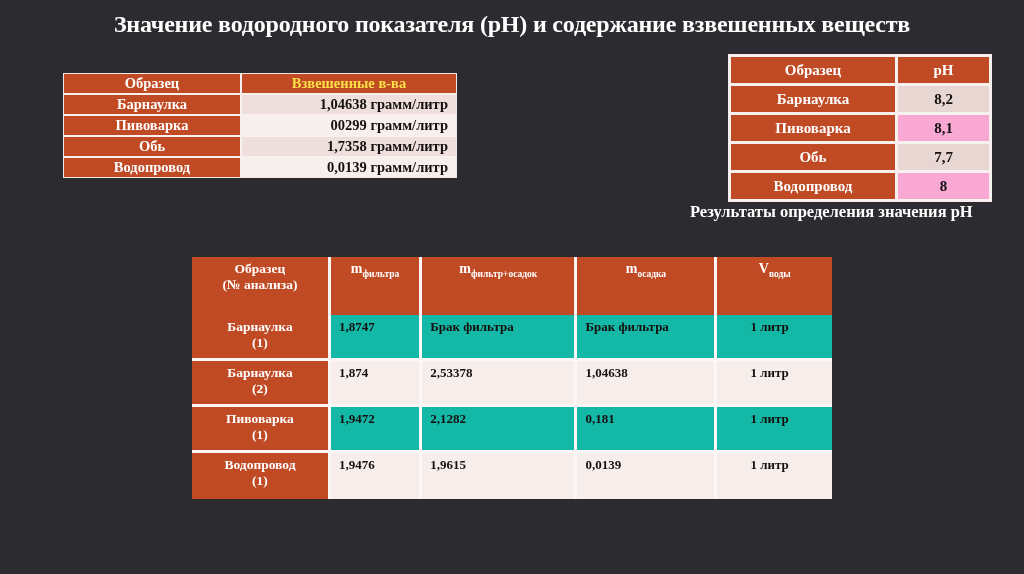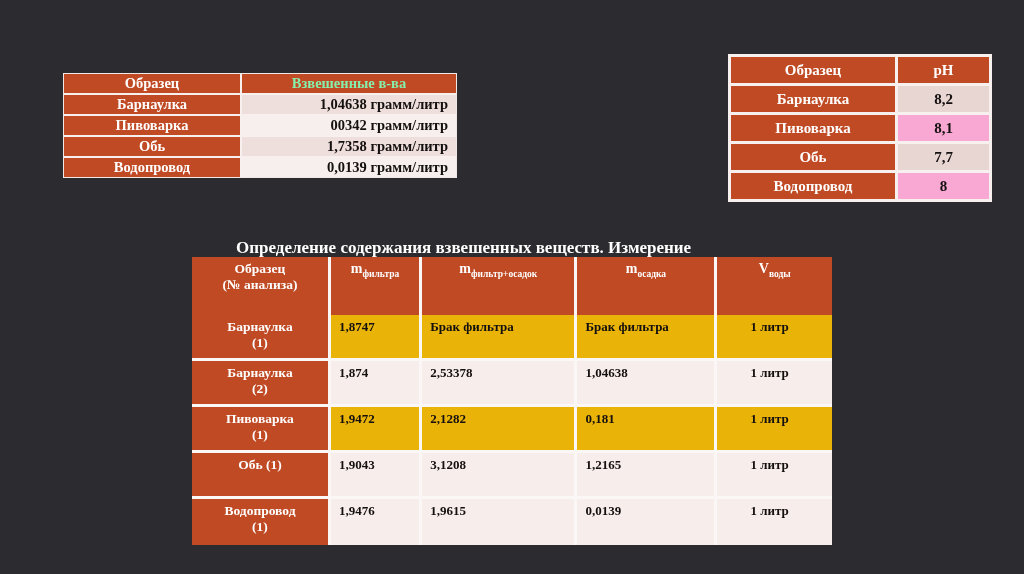--- a/index.html
+++ b/index.html
@@ -56,21 +56,21 @@
   #tbl-susp tr:last-child td{border-bottom:none;}
   #tbl-susp .c-label{
     width:160px;
     background:#bf4a24;
     color:#ffffff;
     text-align:center;
     border-right:2px solid #f7f0ee;
   }
   #tbl-susp .c-head-val{
     background:#bf4a24;
-    color:#86efac;
+    color:#fde047;
     text-align:center;
   }
   #tbl-susp .c-val{
     color:#14100f;
     text-align:right;
   }
   #tbl-susp .r-odd .c-val{background:#eedfdc;}
   #tbl-susp .r-even .c-val{background:#f7efed;}
 
   
@@ -154,50 +154,51 @@
     font-size:13px;
     border-right:3px solid #fbf7f6;
     border-bottom:3px solid #fbf7f6;
   }
   #tbl-main thead td:last-child{border-right:0;}
   #tbl-main tbody td{
     border-right:3px solid #fbf7f6;
     color:#14100f;
   }
   #tbl-main tbody td:last-child{border-right:0;padding-left:33px;}
-  #tbl-main .r-odd td.c-data{background:#eab308;}
+  #tbl-main .r-odd td.c-data{background:#14b8a6;}
   #tbl-main .r-even td.c-data{background:#f7eeec;}
   #tbl-main .c-m1{width:82px;margin-left:14px;}
   #tbl-main .c-m2{width:160px;margin-top:44px;}
   #tbl-main .c-m3{width:150px;margin-top:16px;}
   #tbl-main .c-v{width:92px;margin-top:16px;}
 
   .row-h{height:46px;}
   .sub{font-size:9.5px;vertical-align:sub;font-weight:bold;}
   .hdr-m{font-size:14px;font-weight:bold;}
 </style>
 </head>
 <body>
 
 <div class="slide">
 
+  <div class="slide-title">Значение водородного показателя  (pH) и содержание взвешенных веществ</div>
 
   <table class="xtable" id="tbl-susp">
     <tbody>
       <tr>
         <td class="c-label">Образец</td>
         <td class="c-head-val">Взвешенные в-ва</td>
       </tr>
       <tr class="r-odd">
         <td class="c-label">Барнаулка</td>
         <td class="c-val">1,04638 грамм/литр</td>
       </tr>
       <tr class="r-even">
         <td class="c-label">Пивоварка</td>
-        <td class="c-val">00342 грамм/литр</td>
+        <td class="c-val">00299 грамм/литр</td>
       </tr>
       <tr class="r-odd">
         <td class="c-label">Обь</td>
         <td class="c-val">1,7358 грамм/литр</td>
       </tr>
       <tr class="r-even">
         <td class="c-label">Водопровод</td>
         <td class="c-val">0,0139 грамм/литр</td>
       </tr>
     </tbody>
@@ -222,22 +223,22 @@
         <td class="c-label">Обь</td>
         <td class="c-val">7,7</td>
       </tr>
       <tr class="r-even">
         <td class="c-label">Водопровод</td>
         <td class="c-val">8</td>
       </tr>
     </tbody>
   </table>
 
-
-  <div id="cap-main">Определение содержания взвешенных веществ. Измерение</div>
+  <div class="caption" id="cap-ph">Результаты определения значения pH</div>
+
 
   <table class="xtable" id="tbl-main">
     <thead>
       <tr>
         <td class="c-sample">
           <div>Образец</div>
           <div>(№ анализа)</div>
         </td>
         <td class="c-m1">
           <span class="hdr-m">m</span><span class="sub">фильтра</span>
@@ -279,30 +280,20 @@
           <div>Пивоварка</div>
           <div>(1)</div>
         </td>
         <td class="c-data c-m1">1,9472</td>
         <td class="c-data c-m2">2,1282</td>
         <td class="c-data c-m3">0,181</td>
         <td class="c-data c-v">1 литр</td>
       </tr>
       <tr class="r-even row-h">
         <td class="c-sample">
-          <div>Обь (1)</div>
-          <div></div>
-        </td>
-        <td class="c-data c-m1">1,9043</td>
-        <td class="c-data c-m2">3,1208</td>
-        <td class="c-data c-m3">1,2165</td>
-        <td class="c-data c-v">1 литр</td>
-      </tr>
-      <tr class="r-even row-h">
-        <td class="c-sample">
           <div>Водопровод</div>
           <div>(1)</div>
         </td>
         <td class="c-data c-m1">1,9476</td>
         <td class="c-data c-m2">1,9615</td>
         <td class="c-data c-m3">0,0139</td>
         <td class="c-data c-v">1 литр</td>
       </tr>
     </tbody>
   </table>

